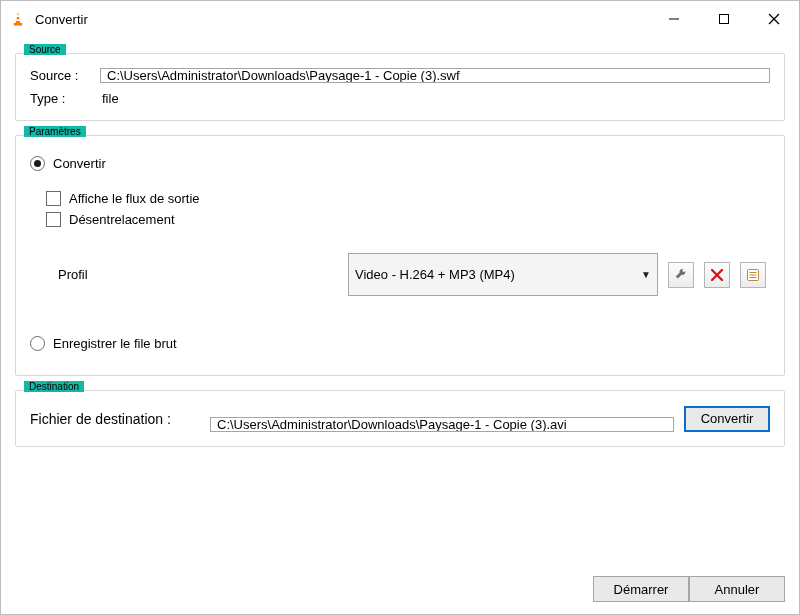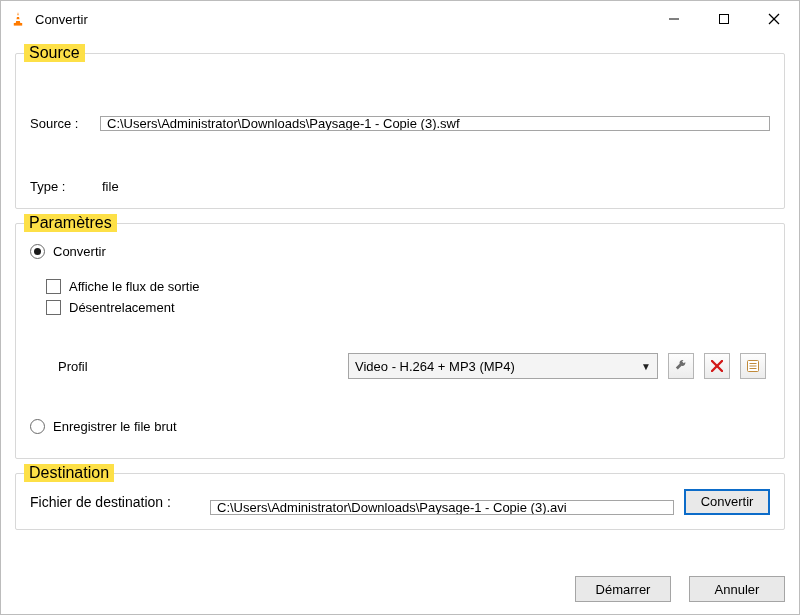--- a/index.html
+++ b/index.html
@@ -57,33 +57,32 @@
     border: 1px solid #d8d8d8;
     border-radius: 2px;
     margin: 8px 0 14px 0;
     padding: 14px 14px 14px 14px;
     position: relative;
   }
   .groupbox .legend {
     position: absolute;
     top: -10px;
     left: 8px;
-    background: #fde047;
+    background: #14b8a6;
     padding: 0 5px;
-    font-size: 16px;
+    font-size: 10px;
     color: #000;
     text-align: center;
   }
 
   
   .row {
     display: flex;
     align-items: center;
     margin-bottom: 8px;
-    margin-top: 48px;
   }
   .row:last-child { margin-bottom: 0; }
   .row .label {
     width: 70px;
     color: #000;
   }
   .textfield {
     flex: 1;
     height: 15px;
     border: 1px solid #a5a5a5;
@@ -129,30 +128,30 @@
   }
   .check .box {
     width: 15px; height: 15px;
     border: 1px solid #6a6a6a;
     background: #fff;
   }
 
   .profile-row {
     display: flex;
     align-items: center;
-    margin: 38px 0 6px 28px;
+    margin: 26px 0 6px 28px;
     gap: 10px;
   }
   .profile-row .plabel {
     width: 280px;
     font-size: 13px;
   }
   .profile-select {
     flex: 0 0 310px;
-    height: 26px;
+    height: 43px;
     border: 1px solid #a5a5a5;
     background: #f4f4f4;
     display: flex;
     align-items: center;
     justify-content: space-between;
     padding: 0 6px 0 6px;
     font-size: 13px;
     color: #000;
   }
   .profile-select .caret {
@@ -199,21 +198,20 @@
     outline: 2px solid #0c6cc9;
     outline-offset: -2px;
   }
 
   
   .footer {
     position: absolute;
     right: 14px;
     bottom: 12px;
     display: flex;
-    gap: 18px;
   }
   .footer .btn { min-width: 96px; }
 
   
   .vgap-lg { height: 28px; }
   .vgap-sm { height: 8px; }
 
   
   svg { pointer-events: none; }
 </style>

